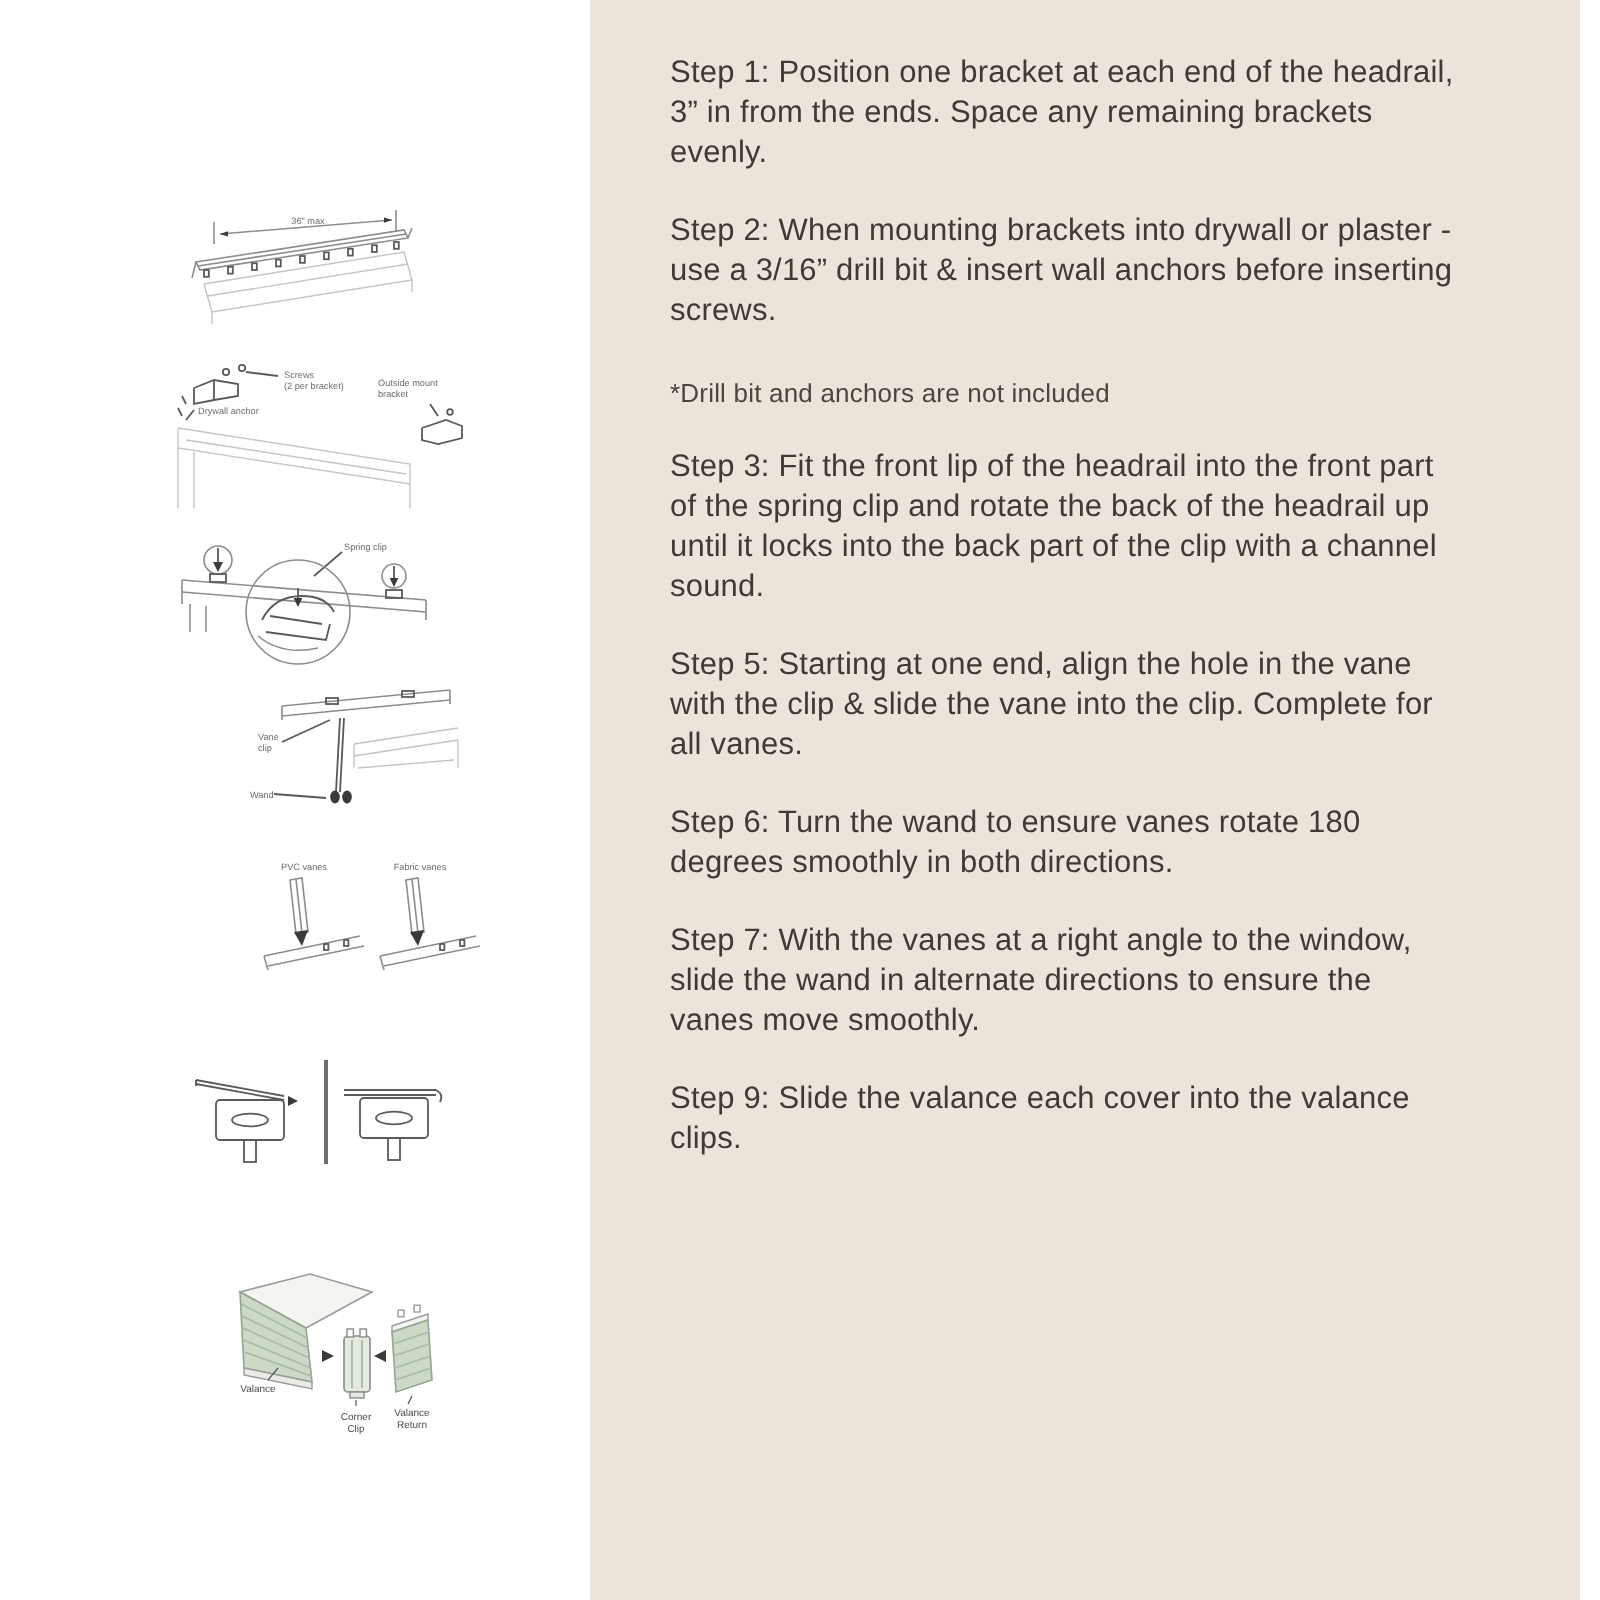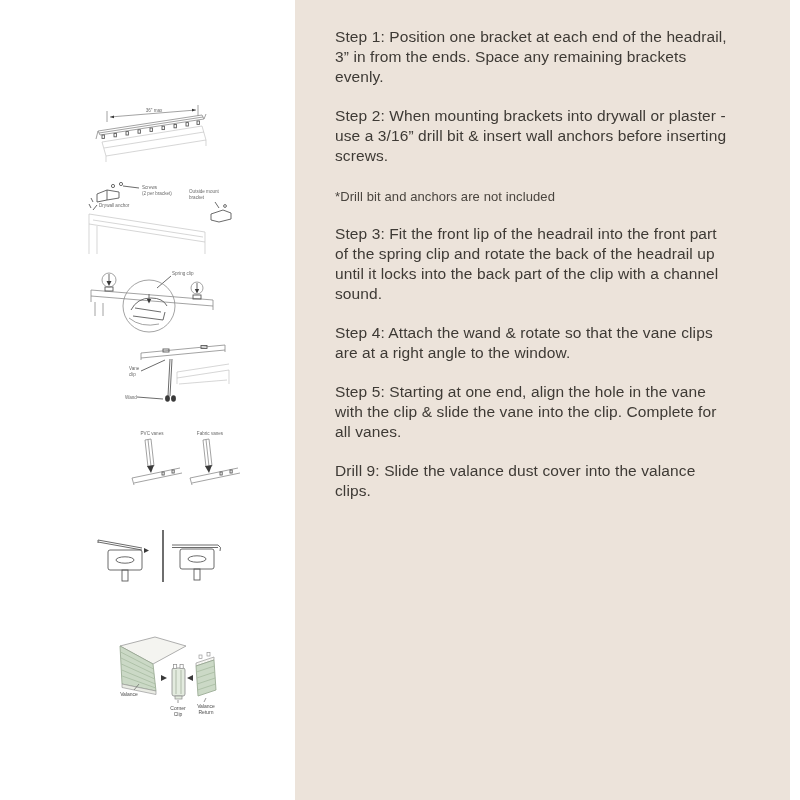--- a/index.html
+++ b/index.html
@@ -296,19 +296,20 @@
     </div>
 
   </div>
 
   <div class="panel">
     <div class="steps">
       <p class="step">Step 1: Position one bracket at each end of the headrail, 3” in from the ends. Space any remaining brackets evenly.</p>
       <p class="step" style="margin-bottom:22px;">Step 2: When mounting brackets into drywall or plaster - use a 3/16” drill bit &amp; insert wall anchors before inserting screws.</p>
       <p class="footnote" style="margin-top:14px;">*Drill bit and anchors are not included</p>
       <p class="step">Step 3: Fit the front lip of the headrail into the front part of the spring clip and rotate the back of the headrail up until it locks into the back part of the clip with a channel sound.</p>
-      <p class="step">Step 4: Attach the wand &amp; rotate so that the vane clips are at a right angle to the window.</p>
       <p class="step">Step 5: Starting at one end, align the hole in the vane with the clip &amp; slide the vane into the clip. Complete for all vanes.</p>
-      <p class="step">Drill 9: Slide the valance dust cover into the valance clips.</p>
+      <p class="step">Step 6: Turn the wand to ensure vanes rotate 180 degrees smoothly in both directions.</p>
+      <p class="step">Step 7: With the vanes at a right angle to the window, slide the wand in alternate directions to ensure the vanes move smoothly.</p>
+      <p class="step">Step 9: Slide the valance each cover into the valance clips.</p>
     </div>
   </div>
 
 </div>
 
 </body></html>

